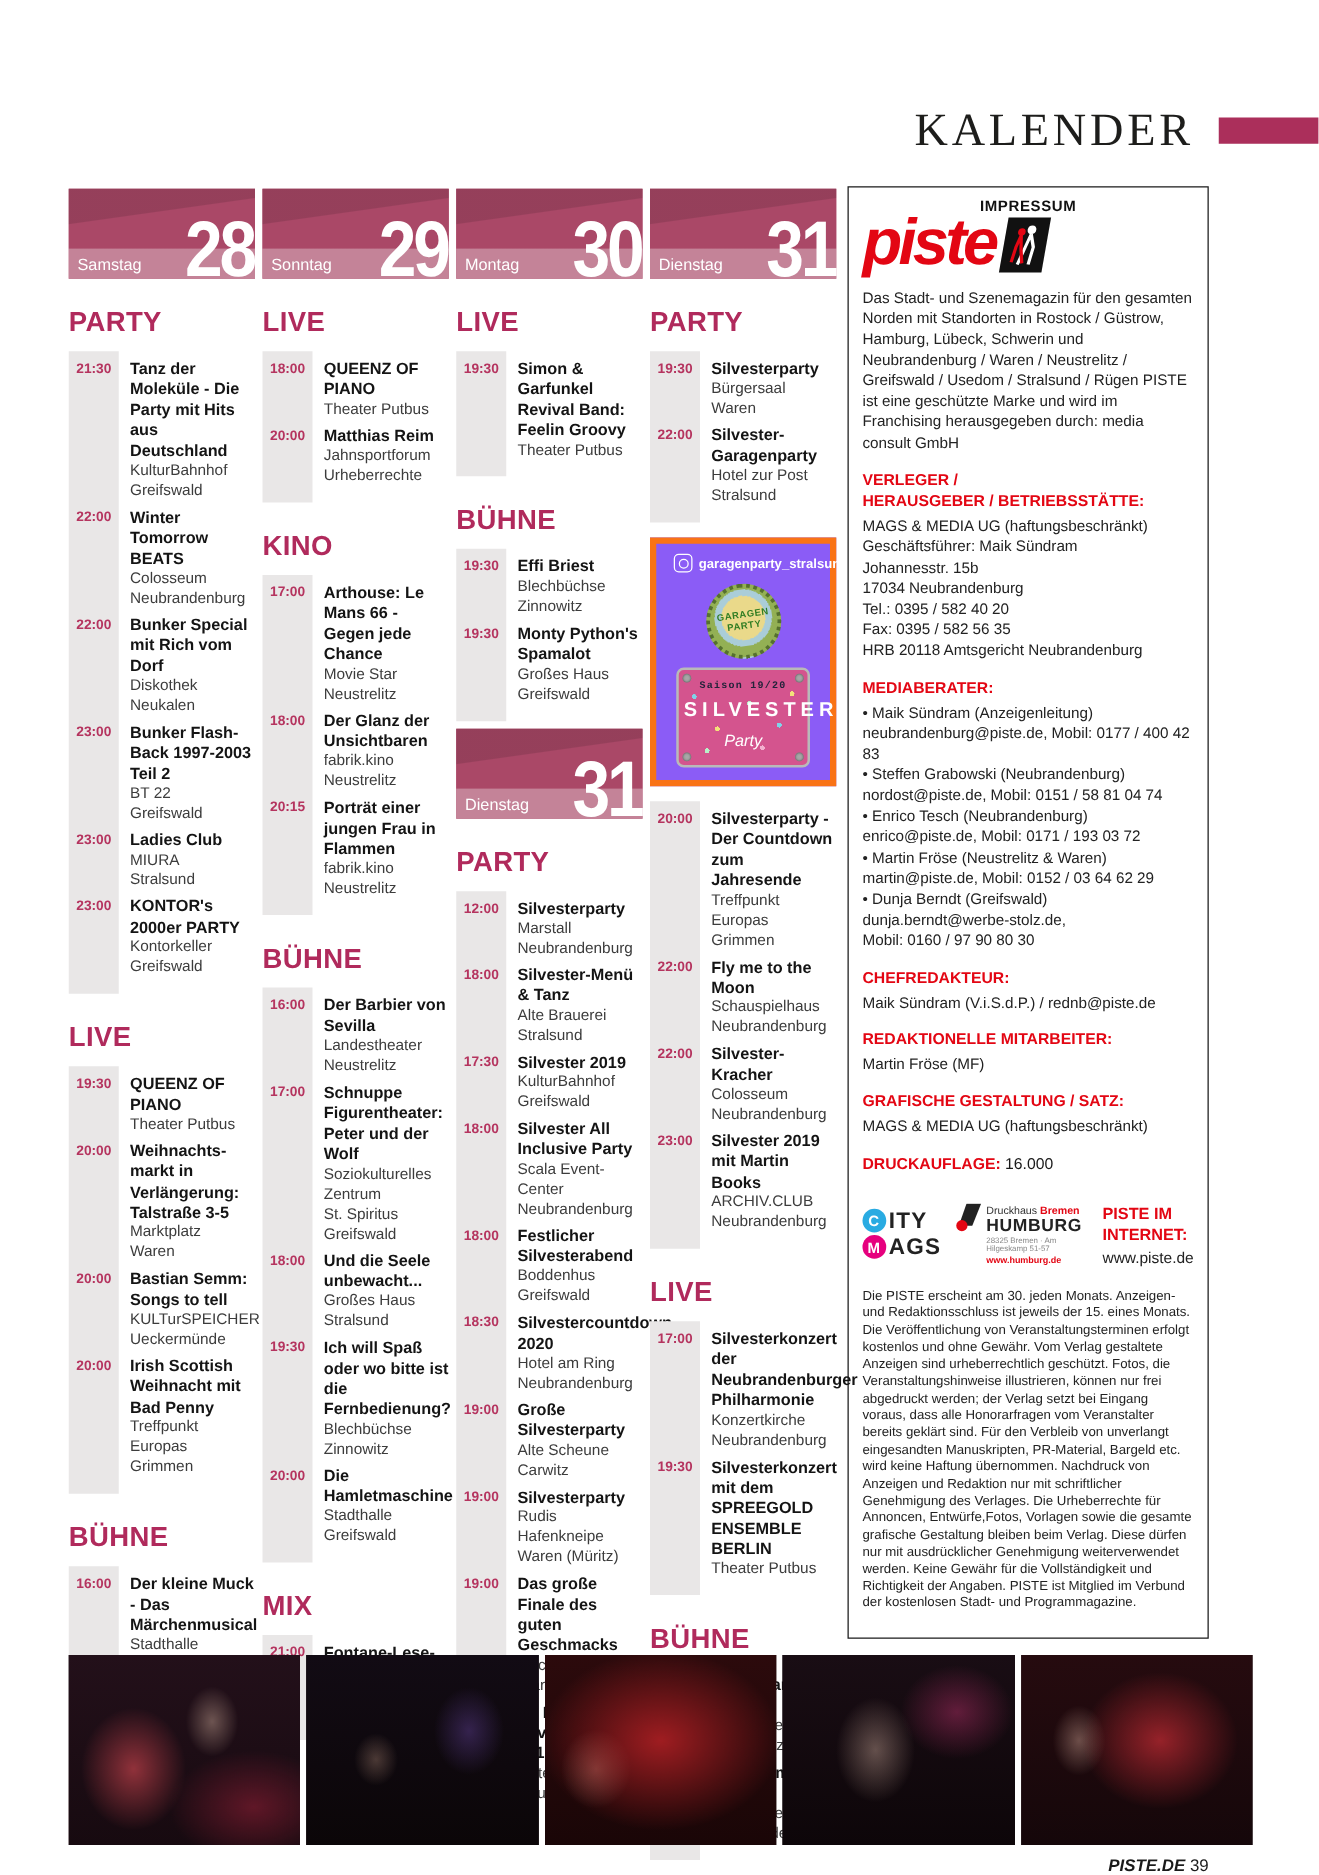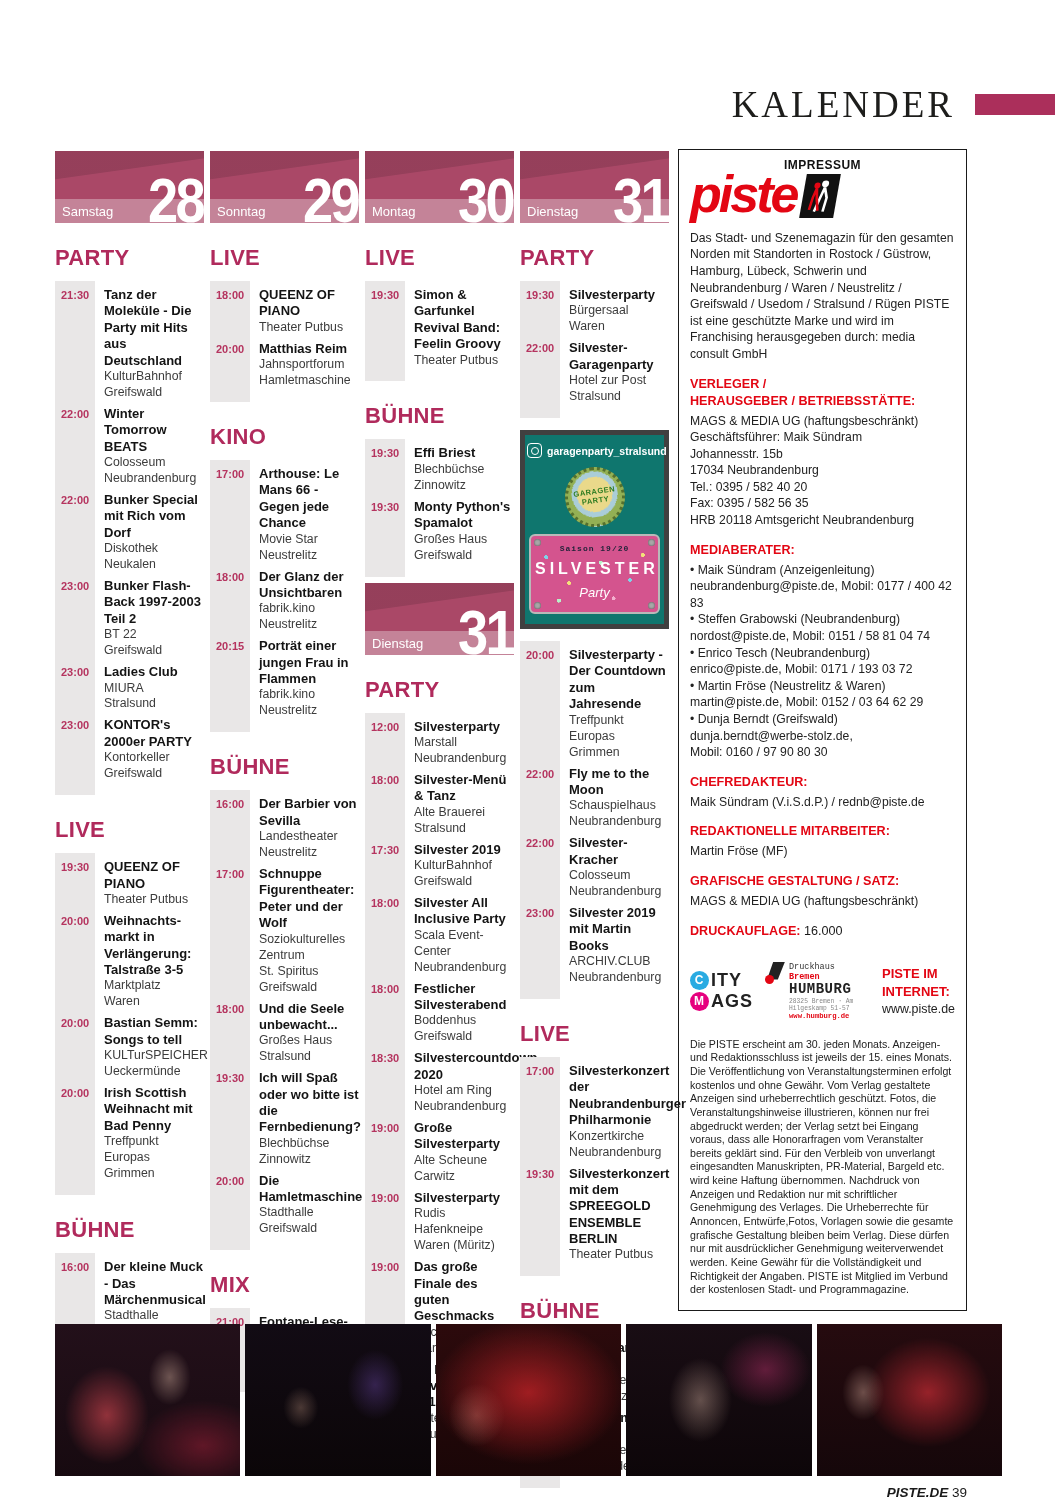--- a/index.html
+++ b/index.html
@@ -28,21 +28,21 @@
   .section h2{color:#b02a5c;font-size:22px;font-weight:700;margin:22px 0 14px;letter-spacing:.3px;}
   .section{margin-bottom:6px;}
   .events{position:relative;padding:2px 0 8px;}
   .events::before{content:"";position:absolute;left:0;top:-4px;bottom:0;width:40px;background:#e9e7e7;}
   .event{position:relative;display:grid;grid-template-columns:40px 1fr;column-gap:9px;margin-bottom:5px;}
   .event .time{font-size:11px;font-weight:700;color:#b5345f;padding:2px 0 0 6px;}
   .event .title{font-size:13px;font-weight:700;color:#141414;line-height:1.26;}
   .event .venue{font-size:12.3px;color:#3c3c3c;line-height:1.3;white-space:pre-line;}
 
   
-  .ad{border:5px solid #404040;background:#0f766e;margin:12px 0 16px;padding:8px 2px 10px;}
+  .ad{border:5px solid #f97316;background:#8b5cf6;margin:12px 0 16px;padding:8px 14px 10px;}
   .ad-handle{display:flex;align-items:center;gap:5px;color:#fff;font-weight:700;font-size:10.5px;}
   .ig{width:13px;height:13px;border:1.6px solid #fff;border-radius:4px;position:relative;flex:none;}
   .ig::before{content:"";position:absolute;inset:2.5px;border:1.4px solid #fff;border-radius:50%;}
   .cap{width:60px;height:60px;margin:9px auto 7px;border-radius:50%;flex:none;
        background:radial-gradient(circle at 50% 45%,#ead98a 0 44%,#aacdd8 44% 57%,#93b054 57% 100%);
        border:3px dotted #55702e;display:flex;flex-direction:column;align-items:center;justify-content:center;
        transform:rotate(-8deg);box-sizing:border-box;}
   .cap span{font-size:7.5px;font-weight:700;color:#2e7c22;line-height:1.15;letter-spacing:.5px;}
   .plate{margin:0 2px;background-color:#d4548e;border-radius:6px;border:2px solid #b9b9b9;
      padding:8px 4px 12px;position:relative;text-align:center;
@@ -75,21 +75,21 @@
   .druck-row{margin-top:13px;font-size:12.6px;}
   .logos-row{display:flex;align-items:center;gap:12px;margin:22px 0 18px;}
   .fineprint{font-size:10.6px;line-height:1.29;color:#222;margin:0;}
 
   .cm-row{display:flex;align-items:center;height:21px;font-weight:700;font-size:18px;
           letter-spacing:1px;color:#222;}
   .cm-circle{width:19px;height:19px;border-radius:50%;color:#fff;display:flex;align-items:center;
           justify-content:center;font-size:12px;font-weight:700;margin-right:2px;flex:none;}
   .cm-blue{background:#29abe2;} .cm-pink{background:#e6007e;}
 
-  .humburg{display:flex;gap:4px;align-items:flex-start;font-family:Liberation Mono, monospace;}
+  .humburg{display:flex;gap:4px;align-items:flex-start;}
   .hb-mark{position:relative;width:20px;height:22px;flex:none;}
   .hb-mark .poly{position:absolute;top:0;left:2px;width:18px;height:18px;background:#222;
       clip-path:polygon(0 100%,35% 0,100% 0,60% 100%);}
   .hb-mark .dot{position:absolute;left:0;bottom:0;width:9px;height:9px;border-radius:50%;background:#e30613;}
   .hb-l1{font-size:8.5px;color:#333;}
   .hb-l1 .red{color:#e30613;font-weight:700;}
   .hb-name{font-size:14px;font-weight:700;color:#222;letter-spacing:.5px;line-height:1;}
   .hb-addr{font-size:6.3px;color:#888;margin-top:2px;}
   .hb-url{font-size:7.2px;color:#e30613;font-weight:700;}
 
@@ -264,21 +264,21 @@
       <div>
         <div class="title">QUEENZ OF PIANO</div>
         <div class="venue">Theater Putbus</div>
       </div>
     </div>
             <div class="event">
       <div class="time">20:00</div>
       <div>
         <div class="title">Matthias Reim</div>
         <div class="venue">Jahnsportforum
-Hamletmaschine</div>
+Urheberrechte</div>
       </div>
     </div>
           </div>
     </div>
         <div class="section">
       <h2>KINO</h2>
       <div class="events">
             <div class="event">
       <div class="time">17:00</div>
       <div>

